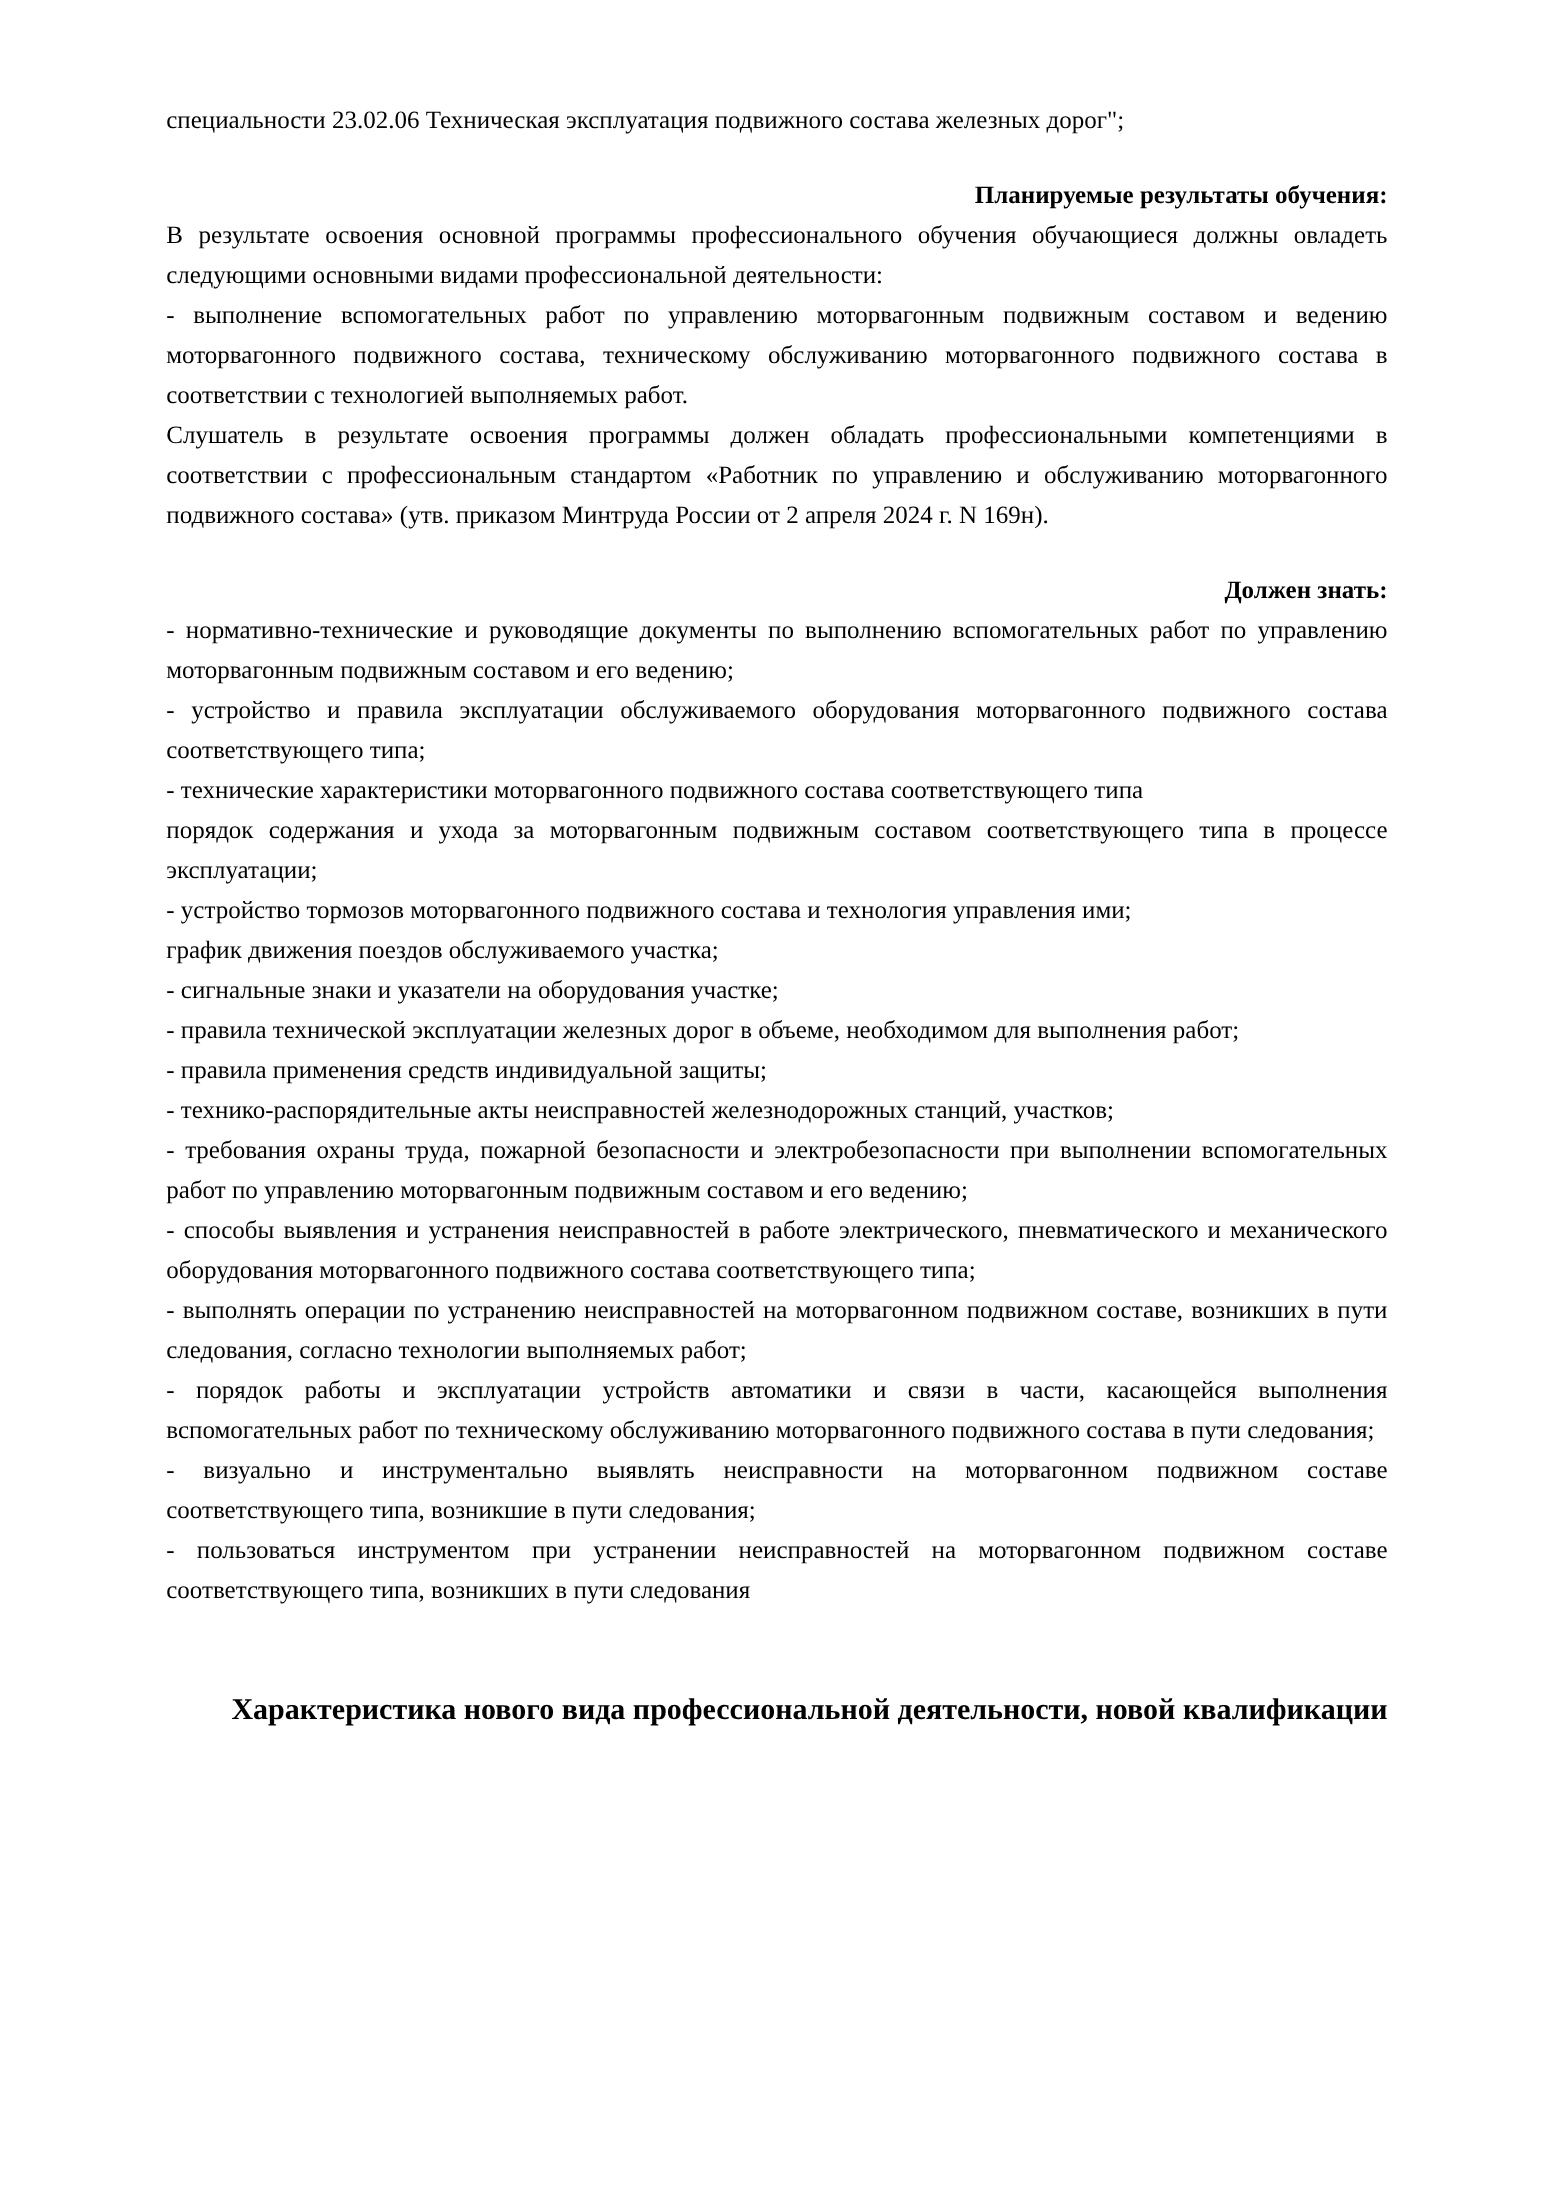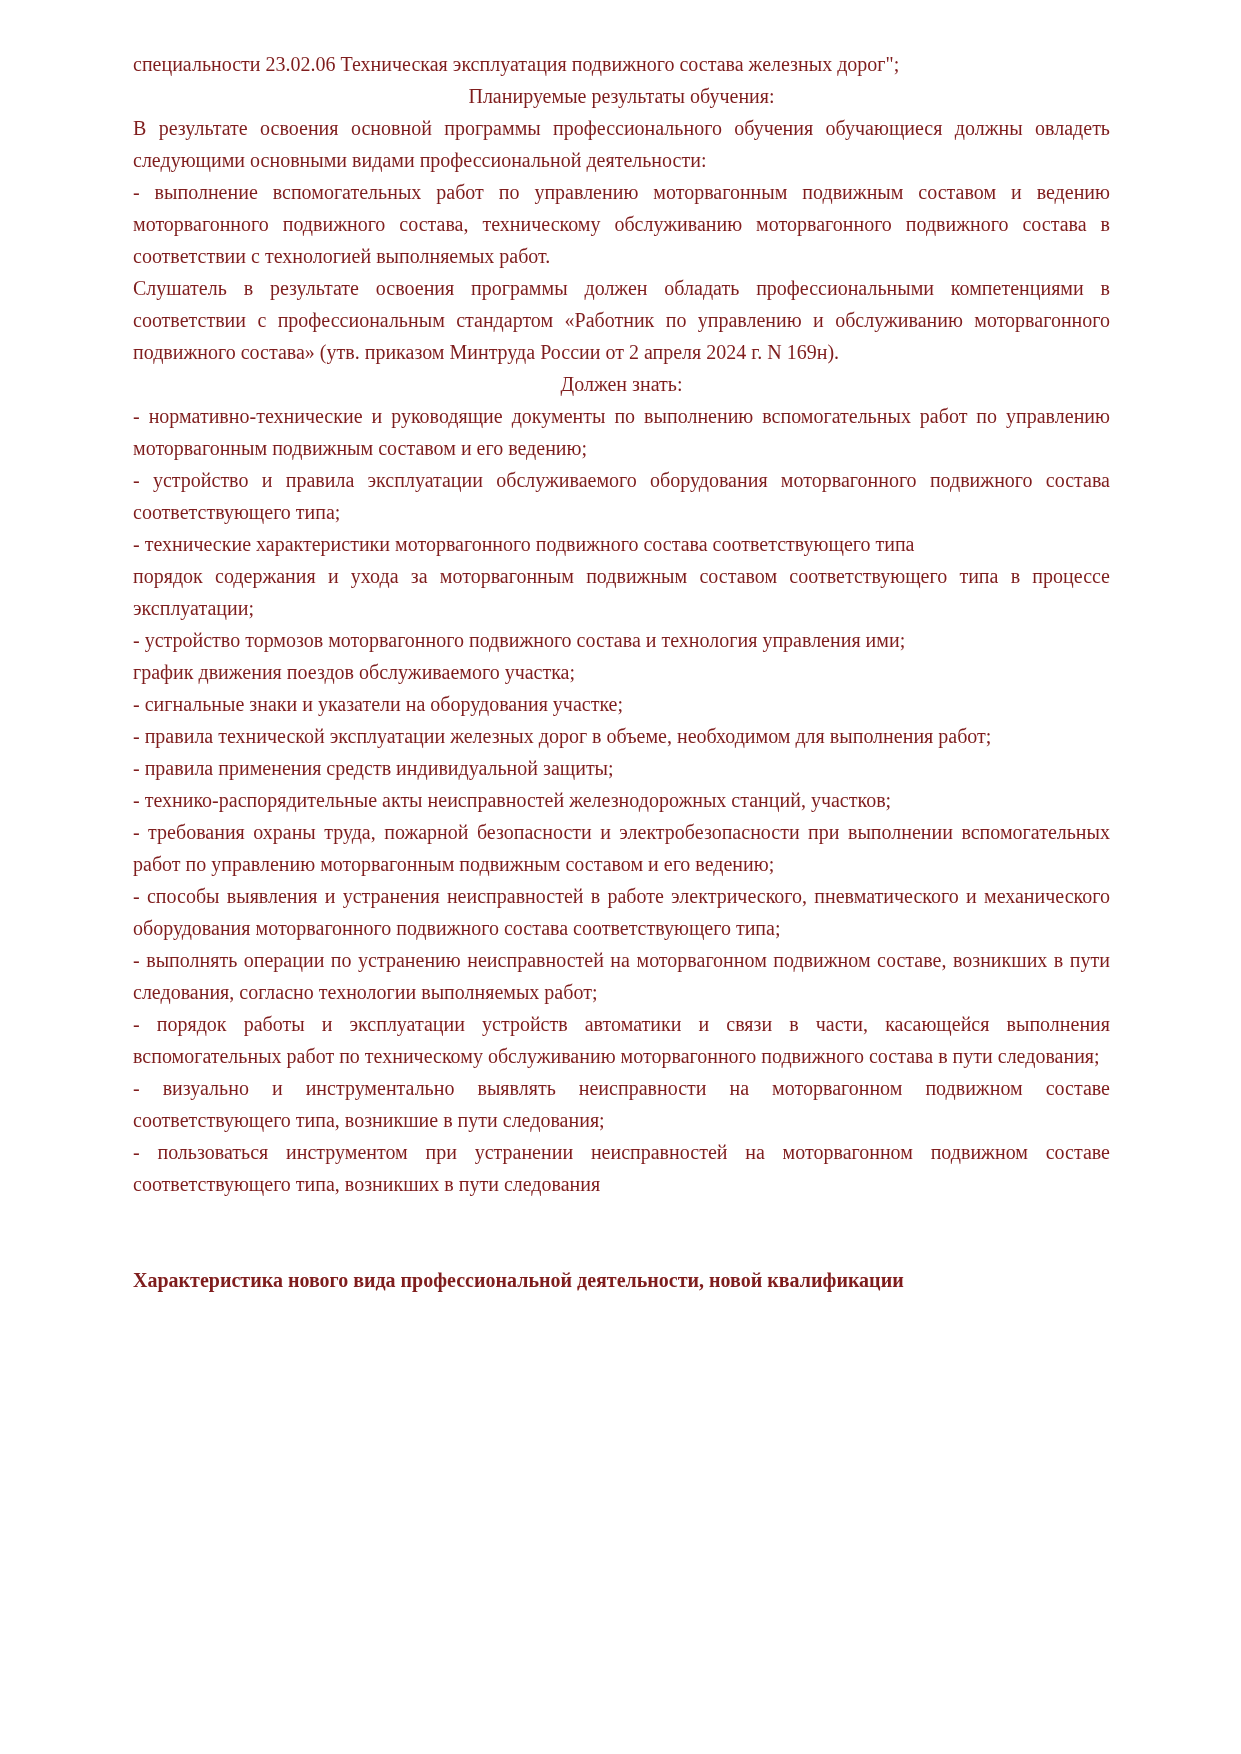--- a/index.html
+++ b/index.html
@@ -7,41 +7,42 @@
     padding: 0;
     background: #ffffff;
   }
   .page {
     position: relative;
     width: 1241px;
     height: 1754px;
     margin: 0 auto;
     background: #ffffff;
     box-sizing: border-box;
-    padding: 48px 131px 0 133px;
+    padding: 80px 131px 0 133px;
     font-family: "Liberation Serif", "DejaVu Serif", serif;
     font-size: 20px;
     line-height: 32px;
-    color: #7f1d1d;
+    color: #000000;
     overflow: hidden;
   }
   .para {
     margin: 0;
     text-align: justify;
     text-justify: inter-word;
   }
   .para.bold {
-    font-weight: normal;
-    text-align: center;
+    font-weight: bold;
+    text-align: right;
+    margin-top: 28px;
   }
   .heading-center {
     margin: 64px 0 0 0;
     font-weight: bold;
-    text-align: left;
-    font-size: 20px;
+    text-align: right;
+    font-size: 24px;
     line-height: 32px;
   }
 </style>
 </head>
 <body>
 
 <div class="page">
   <p class="para">специальности 23.02.06 Техническая эксплуатация подвижного состава железных дорог";</p>
   <p class="para bold">Планируемые результаты обучения:</p>
   <p class="para">В результате освоения основной программы профессионального обучения обучающиеся должны овладеть следующими основными видами профессиональной деятельности:</p>

